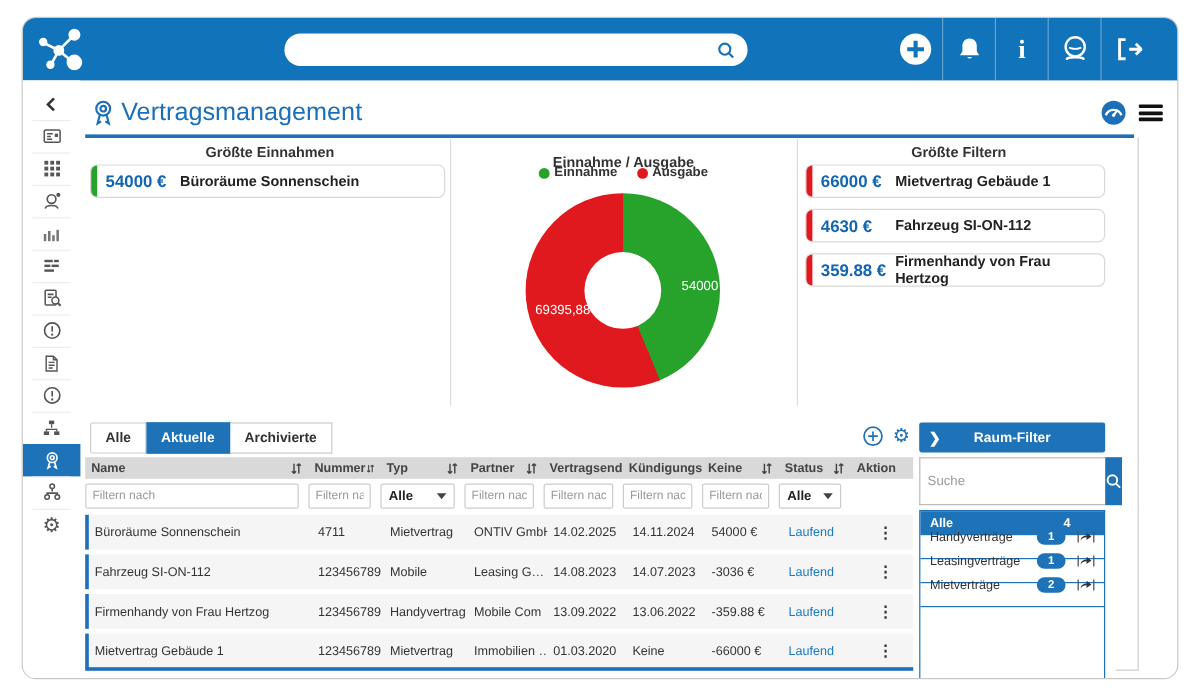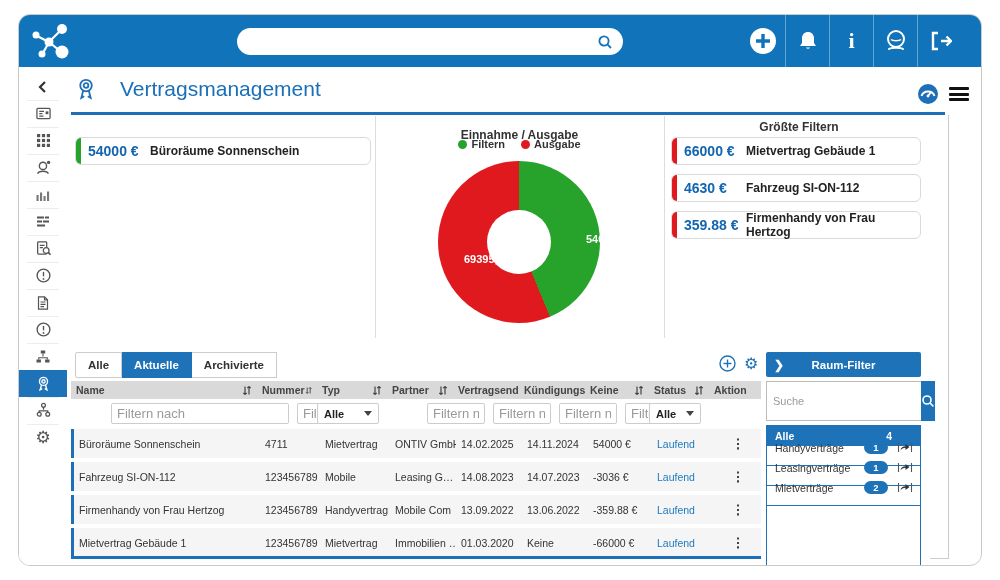--- a/index.html
+++ b/index.html
@@ -20,21 +20,21 @@
 
   
   .sidebar { position:absolute; left:0; top:52px; width:48px; height:500px; background:#fff; padding-top:6px; }
   .side-item { width:48px; height:27px; display:flex; align-items:center; justify-content:center; cursor:pointer; position:relative; }
   .side-item:not(:first-child)::before { content:""; position:absolute; top:0; left:8px; right:8px; border-top:1px solid #ededed; }
   .side-item.active { background:#1D72B8; }
   .side-item.active::before { display:none; }
   .gear-glyph { font-size:17px; color:#555; line-height:1; }
 
   
-  .main-header { position:absolute; left:56px; top:62px; height:34px; display:flex; align-items:flex-start; gap:23px; }
+  .main-header { position:absolute; left:56px; top:62px; height:34px; display:flex; align-items:center; gap:4px; }
   .main-title { font-size:21px; color:#1A6FB8; }
   .header-right { position:absolute; left:898px; top:68px; display:flex; align-items:center; gap:10px; }
   .hamburger { width:20px; height:14px; display:flex; flex-direction:column; justify-content:space-between; cursor:pointer; }
   .hamburger span { height:3px; background:#111; border-radius:1px; }
   .header-rule { position:absolute; left:52px; top:97px; width:874px; height:3px; background:#1D6FB8; }
 
   
   .vline { position:absolute; width:1px; background:#ddd; }
   .panel-title { position:absolute; font-size:12px; font-weight:bold; color:#333; text-align:center; }
   .inout-card { position:absolute; height:28px; background:#fff; border:1px solid #d9d9d9; border-radius:6px;
@@ -43,41 +43,41 @@
   .inout-card.green::before { background:#27A22B; }
   .inout-card.red::before { background:#E0191E; }
   .card-val { font-size:14px; font-weight:bold; color:#1265B0; min-width:62px; }
   .card-name { font-size:12px; font-weight:bold; color:#222; }
 
   .legend { position:absolute; left:356px; top:123px; width:289px; display:flex; justify-content:center; gap:16px; }
   .legend-item { display:flex; align-items:center; gap:4px; font-size:11px; font-weight:bold; color:#333; }
   .dot { width:9px; height:9px; border-radius:50%; }
   .donut { position:absolute; left:419px; top:146px; width:162px; height:162px; border-radius:50%; }
   .donut::after { content:""; position:absolute; left:49px; top:49px; width:64px; height:64px; border-radius:50%; background:#fff; }
-  .slice-label { position:absolute; color:#fff; font-size:11px; font-weight:bold;margin-left:18px; }
+  .slice-label { position:absolute; color:#fff; font-size:11px; font-weight:normal; }
 
   
   .tabs { position:absolute; left:56px; top:337px; display:flex; }
   .tab { height:26px; padding:0 12px; background:#fff; border:1px solid #ccc; border-left:none;
          display:flex; align-items:center; font-size:11.5px; font-weight:bold; color:#333; cursor:pointer; }
   .tab:first-child { border-left:1px solid #ccc; border-radius:2px 0 0 2px; }
   .tab.active { background:#1D72B8; border-color:#1D72B8; color:#fff; }
   .table-tools { position:absolute; left:700px; top:340px; display:flex; gap:8px; align-items:center; }
   .gear-blue { font-size:16px; color:#1D72B8; line-height:1; cursor:pointer; }
 
   
   .table { position:absolute; left:52px; top:366px; width:690px; }
   .thead, .frow, .drow { display:grid; grid-template-columns:186px 60px 70px 66px 66px 66px 64px 60px 52px; }
   .thead { background:#D9D9D9; height:18px; align-items:center; }
   .th { display:flex; align-items:center; justify-content:space-between; padding:0 5px; font-size:10.5px; font-weight:bold; color:#444;
         overflow:hidden; white-space:nowrap; cursor:pointer; }
   .frow { margin-top:4px; height:22px; }
   .fcell { padding-right:8px; }
-  .fcell input { width:100%; height:21px; border:1px solid #ccc; border-radius:2px; font-size:13px; padding:0 5px;
-                 color:#333; outline:none; font-family:"Liberation Sans",sans-serif;margin-left:40px; }
+  .fcell input { width:100%; height:21px; border:1px solid #ccc; border-radius:2px; font-size:10px; padding:0 5px;
+                 color:#333; outline:none; font-family:"Liberation Sans",sans-serif; }
   .fcell input::placeholder { color:#9a9a9a; }
   .fselect { height:21px; border:1px solid #ccc; border-radius:2px; background:#fff; display:flex; align-items:center;
              justify-content:space-between; padding:0 6px; font-size:11px; color:#222; font-weight:bold; cursor:pointer; }
   .caret { width:0; height:0; border-left:4px solid transparent; border-right:4px solid transparent; border-top:5px solid #444; }
   .drow { margin-top:4px; height:29px; background:#F5F5F5; border-left:3px solid #1D6FB8; align-items:center; cursor:pointer; }
   .td { font-size:10.5px; color:#333; padding:0 5px; overflow:hidden; white-space:nowrap; }
   .td.link { color:#1D7AC0; }
   .dots { text-align:center; font-size:13px; font-weight:bold; color:#333; cursor:pointer; }
   .table-bottom { position:absolute; left:52px; top:541px; width:690px; height:3px; background:#1D6FB8; }
 
@@ -294,30 +294,31 @@
           <span></span>
         </div>
   </div>
   <div class="header-rule"></div>
 
   <div class="vline" style="left:356px; top:101px; height:222px;"></div>
   <div class="vline" style="left:645px; top:101px; height:222px;"></div>
   <div class="rail-v"></div>
   <div class="rail-h"></div>
 
+  <div class="panel-title" style="left:56px; top:105px; width:300px;">Größte Einnahmen</div>
   <div class="inout-card green" style="left:56px; top:122px; width:296px;">
     <span class="card-val">54000 €</span>
     <span class="card-name">Büroräume Sonnenschein</span>
   </div>
 
   <div class="panel-title" style="left:356px; top:113px; width:289px;">Einnahme / Ausgabe</div>
   <div class="legend">
     <div class="legend-item">
       <span class="dot" style="background:#27A22B;"></span>
-      <span>Filtern</span>
+      <span>Einnahme</span>
     </div>
     <div class="legend-item">
       <span class="dot" style="background:#E0191E;"></span>
       <span>Ausgabe</span>
     </div>
   </div>
   <div class="donut" style="background: conic-gradient(rgb(39, 162, 43) 0deg, rgb(39, 162, 43) 157.5deg, rgb(224, 25, 30) 157.5deg, rgb(224, 25, 30) 360deg);">
     <span class="slice-label" style="left:130px; top:72px;">54000</span>
     <span class="slice-label" style="left:8px; top:92px;">69395,88</span>
   </div>

